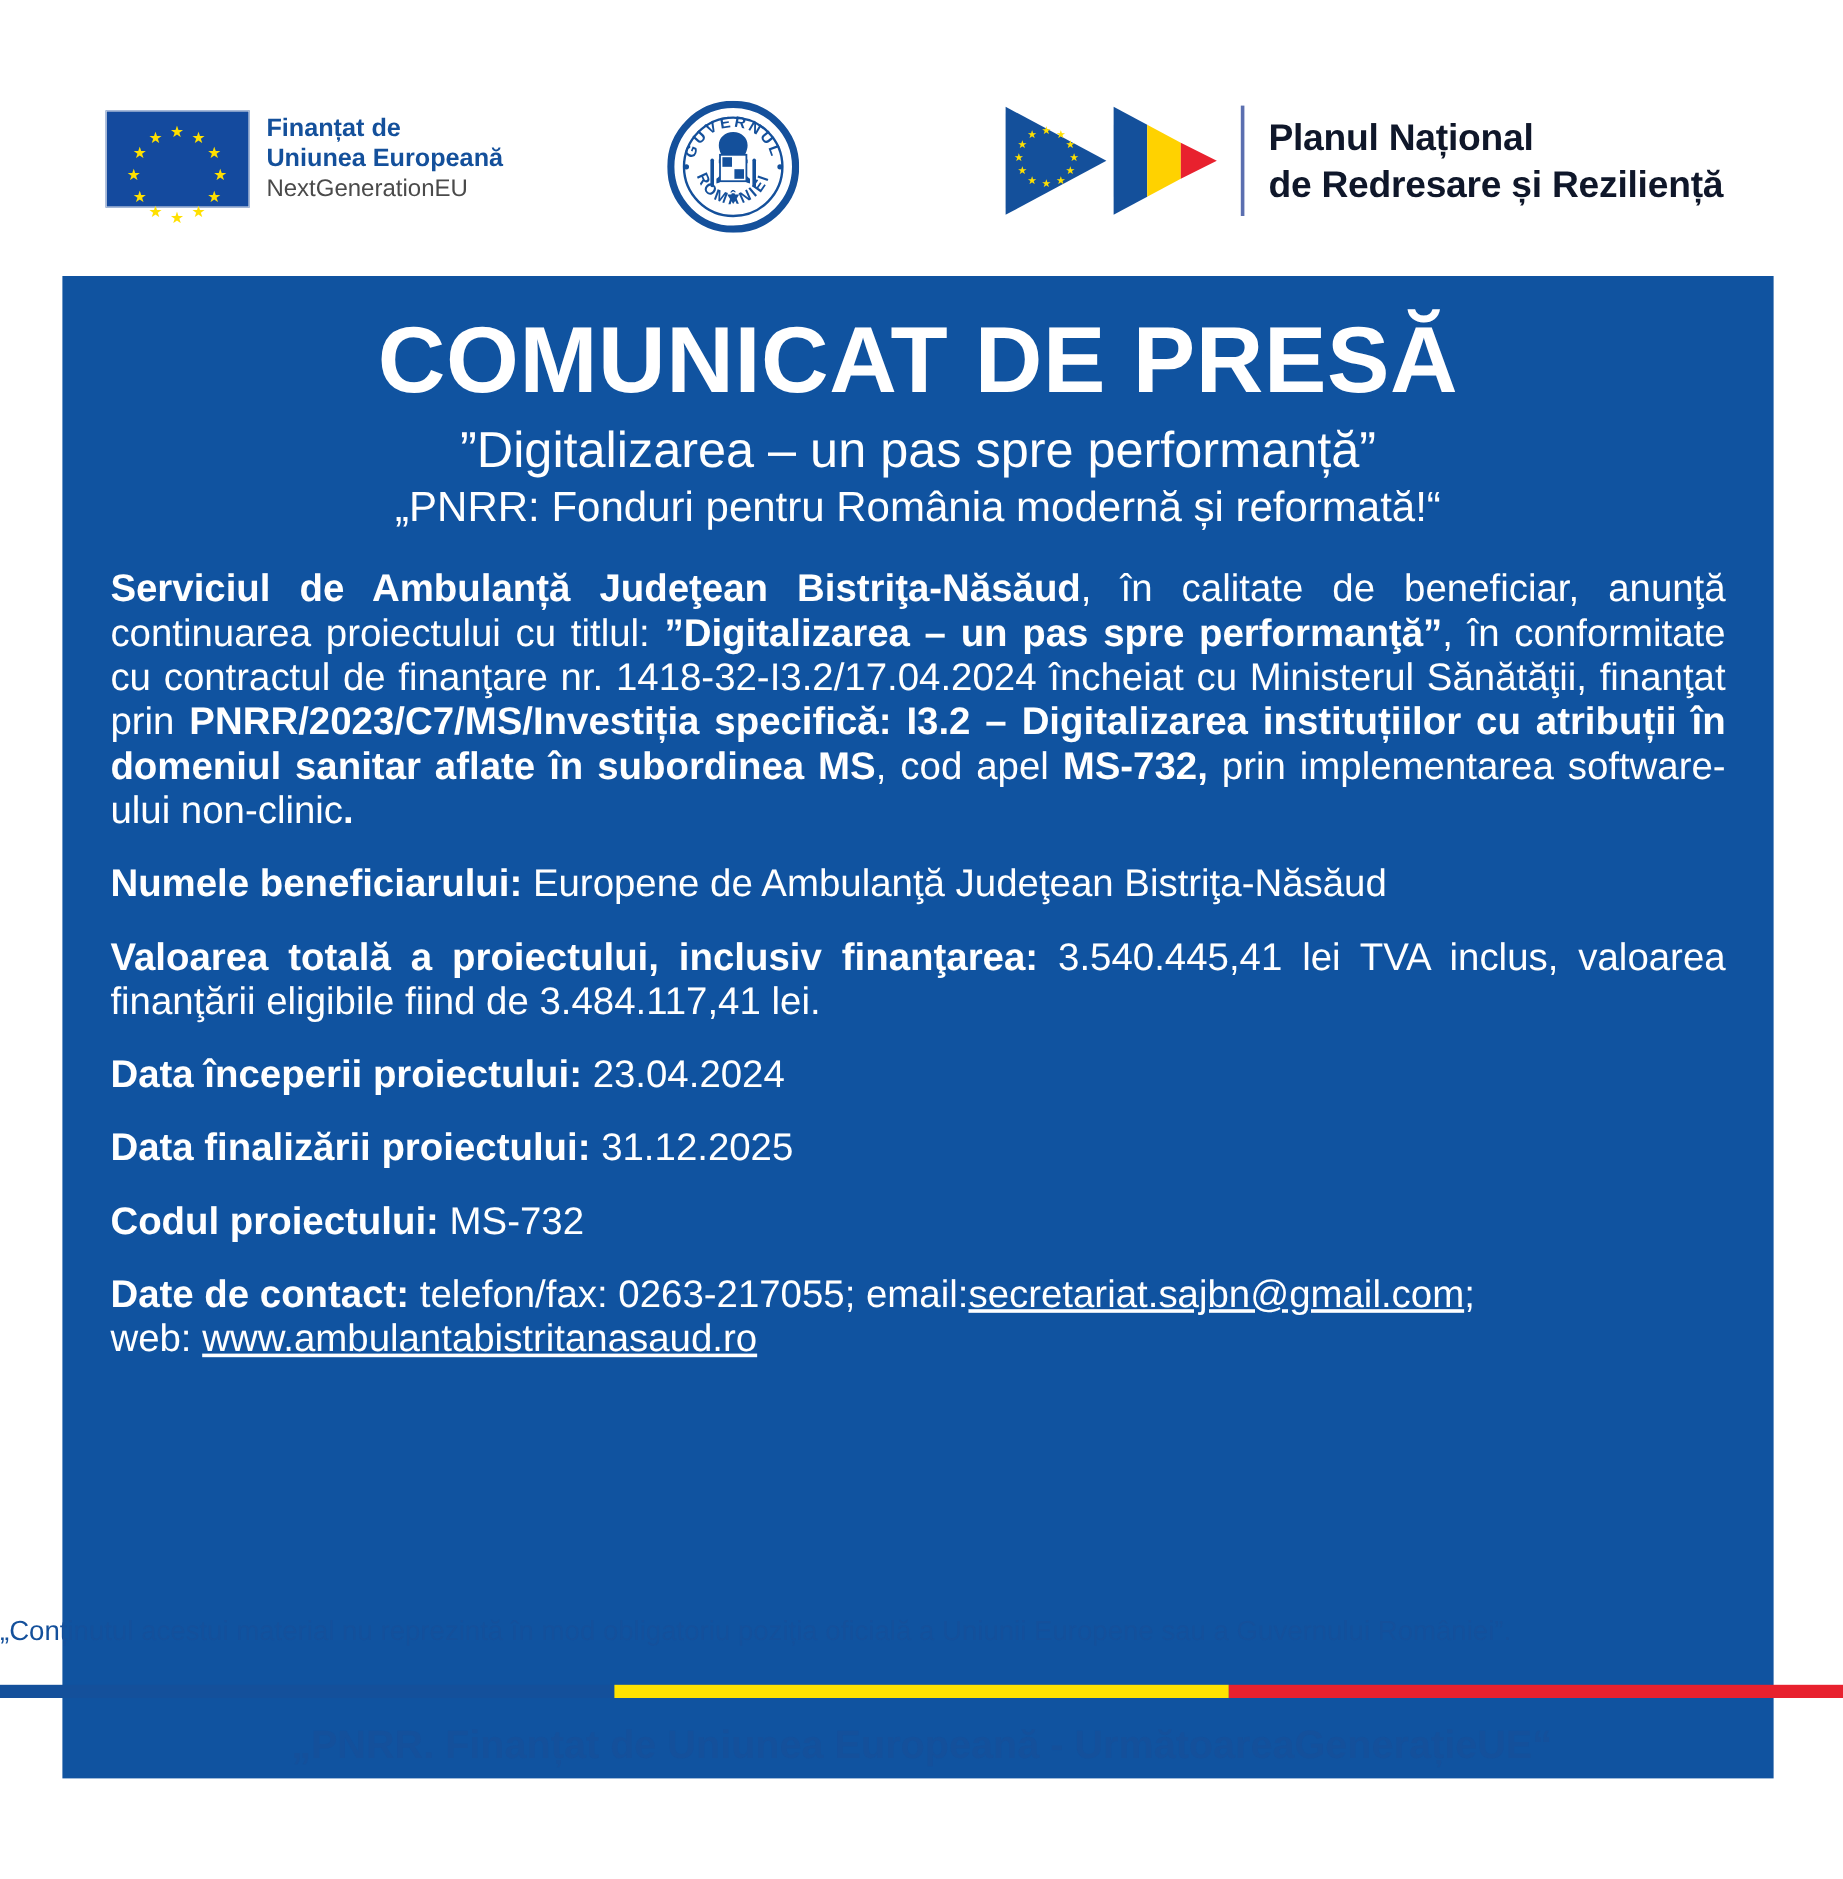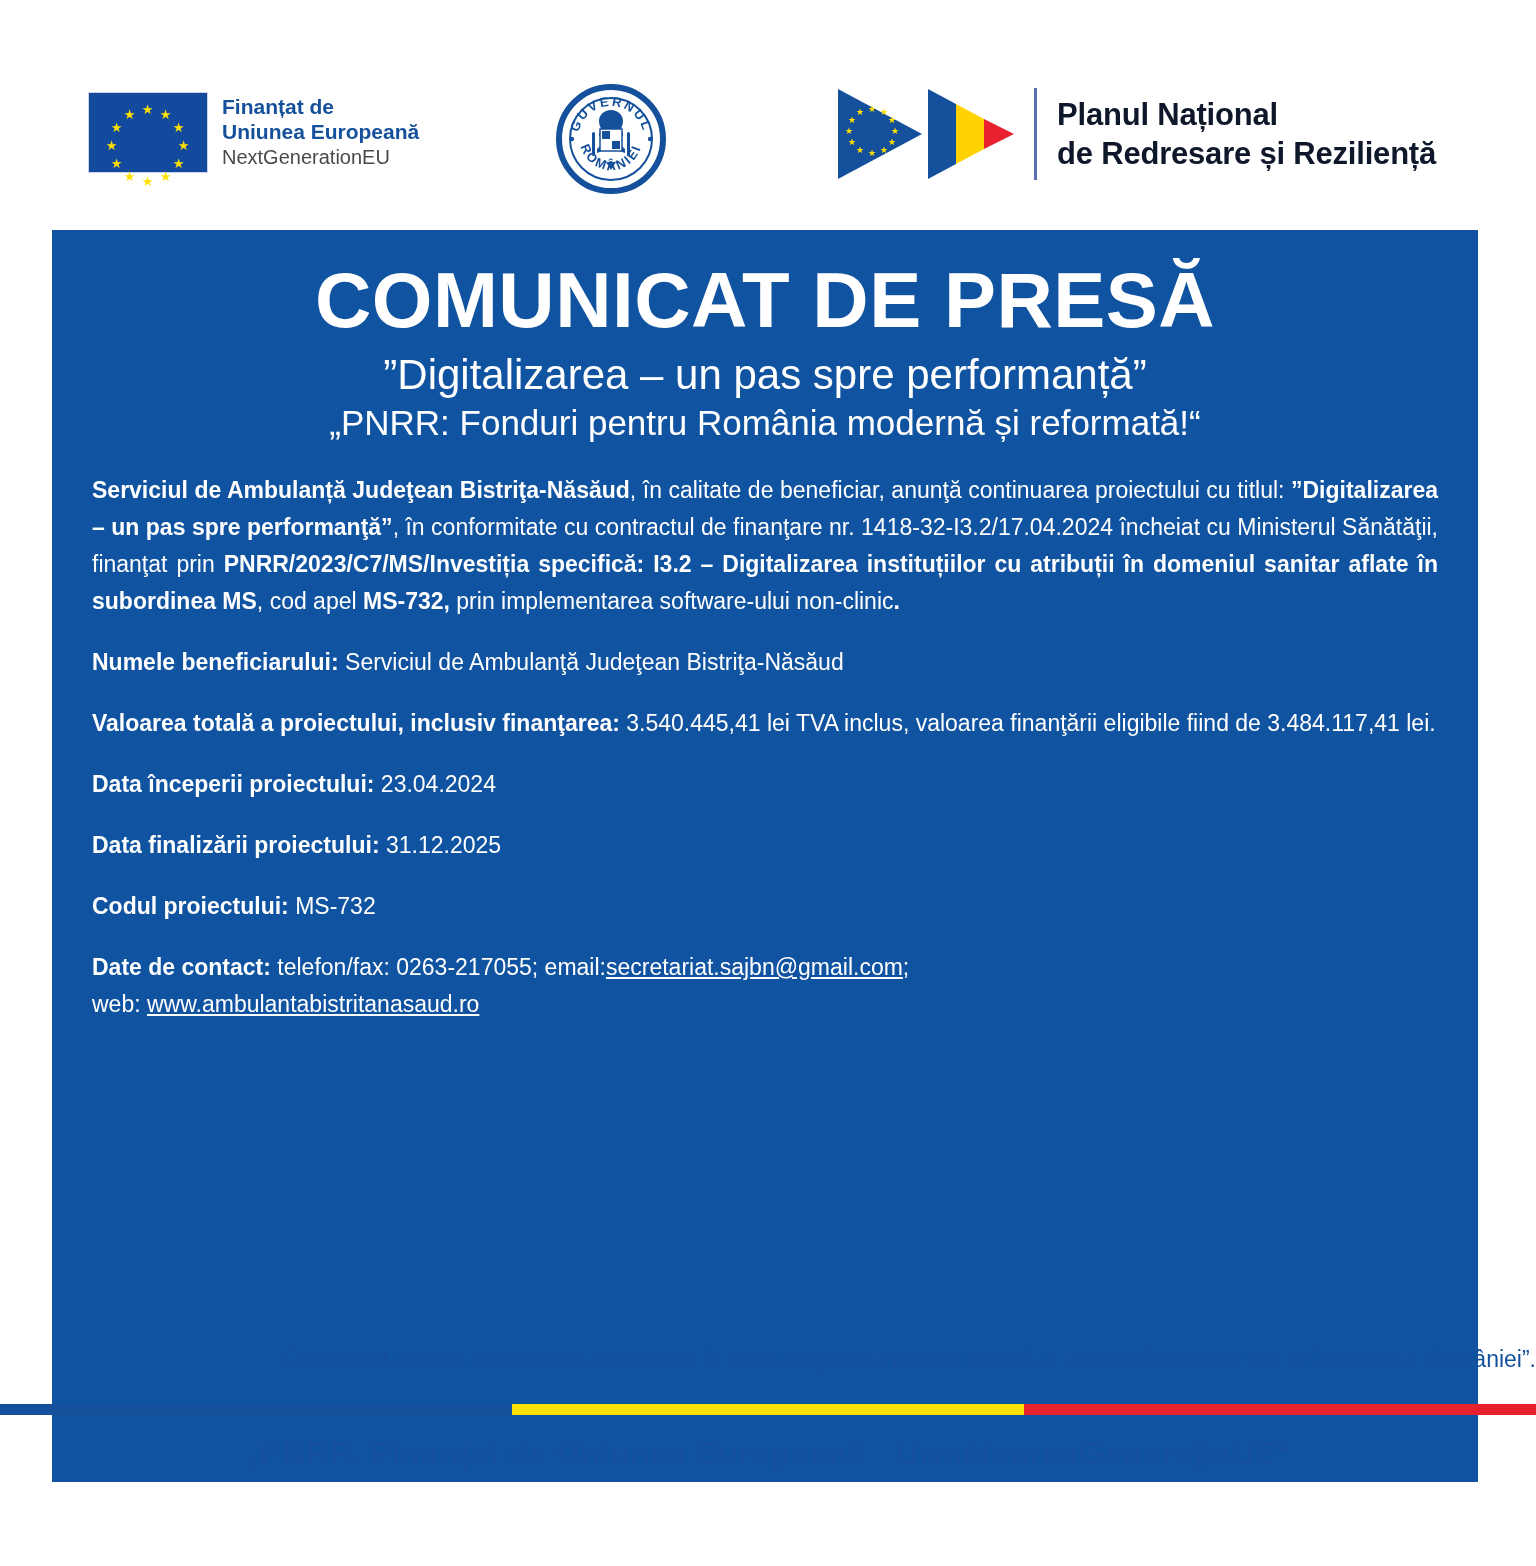--- a/index.html
+++ b/index.html
@@ -131,41 +131,41 @@
     text-align: center;
     font-size: 35px;
     line-height: 46px;
     margin: 2px 0 0 0;
   }
 
   .body-block {
     margin-top: 26px;
   }
   .para {
-    font-size: 23px;
+    font-size: 32px;
     line-height: 37px;
     text-align: justify;
     margin: 0 0 24px 0;
   }
   .para:last-child { margin-bottom: 0; }
   .para.nojust { text-align: left; }
   .para b { font-weight: bold; }
   .para .lbl { font-weight: bold; }
   .ulink {
     text-decoration: underline;
     color: #ffffff;
   }
 
   
   .disclaimer {
     position: absolute;
     left: 0;
     top: 1344px;
     width: 100%;
-    text-align: right;
+    text-align: left;
     font-size: 23px;
     line-height: 30px;
     color: #14509b;
   }
 
   
   .tricolor {
     position: absolute;
     left: 0;
     top: 1404px;
@@ -283,21 +283,21 @@
 <div class="panel">
 
   <h1 class="panel-title">COMUNICAT DE PRESĂ</h1>
   <div class="panel-subtitle-1">”Digitalizarea – un pas spre performanță”</div>
   <div class="panel-subtitle-2">„PNRR: Fonduri pentru România modernă și reformată!“</div>
 
   <div class="body-block">
 
     <p class="para"><b>Serviciul de Ambulanță Judeţean Bistriţa-Năsăud</b><span>, în calitate de beneficiar, anunţă continuarea proiectului cu titlul:  </span><b>”Digitalizarea – un pas spre performanţă”</b><span>, în conformitate cu  contractul de finanţare nr. 1418-32-I3.2/17.04.2024 încheiat cu Ministerul Sănătăţii, finanţat prin </span><b>PNRR/2023/C7/MS/Investiția specifică: I3.2 – Digitalizarea instituțiilor cu atribuții în domeniul sanitar aflate în subordinea MS</b><span>, cod apel </span><b>MS-732,</b><span> prin implementarea software-ului non-clinic</span><b>.</b></p>
 
-    <p class="para nojust"><span class="lbl">Numele beneficiarului:</span><span> Serviciul de Ambulanţă Judeţean Bistriţa-Năsăud</span></p>
+    <p class="para nojust"><span class="lbl">Numele beneficiarului:</span><span> Europene de Ambulanţă Judeţean Bistriţa-Năsăud</span></p>
 
 
     <p class="para"><span class="lbl">Valoarea totală a proiectului, inclusiv finanţarea:</span><span> 3.540.445,41 lei TVA inclus, valoarea finanţării eligibile fiind de 3.484.117,41 lei.</span></p>
 
     <p class="para nojust"><span class="lbl">Data începerii proiectului:</span><span> 23.04.2024</span></p>
 
     <p class="para nojust"><span class="lbl">Data finalizării proiectului:</span><span> 31.12.2025</span></p>
 
     <p class="para nojust"><span class="lbl">Codul proiectului:</span><span> MS-732</span></p>
 

